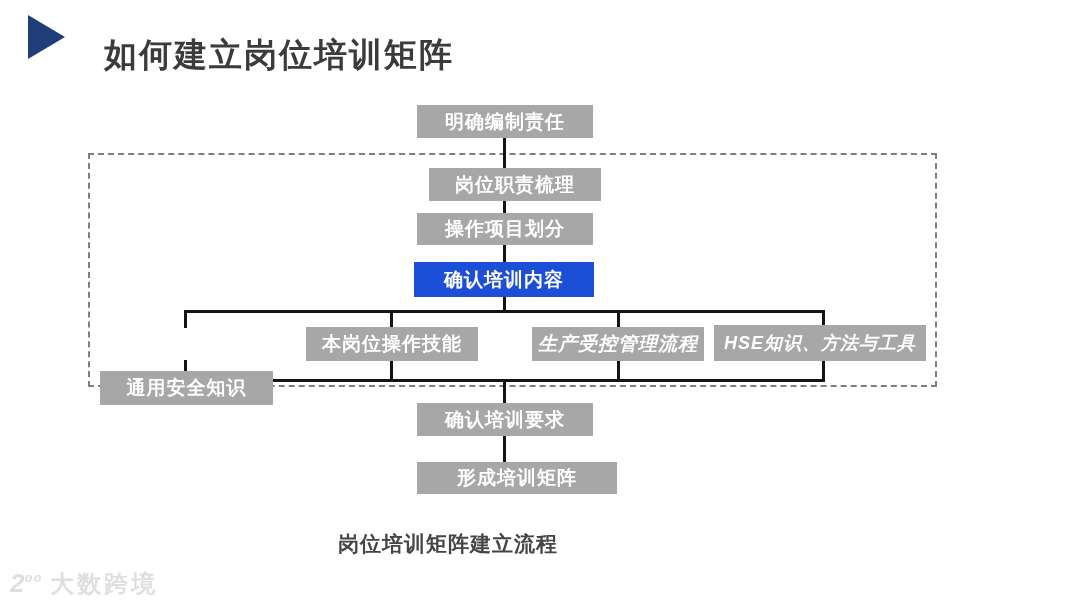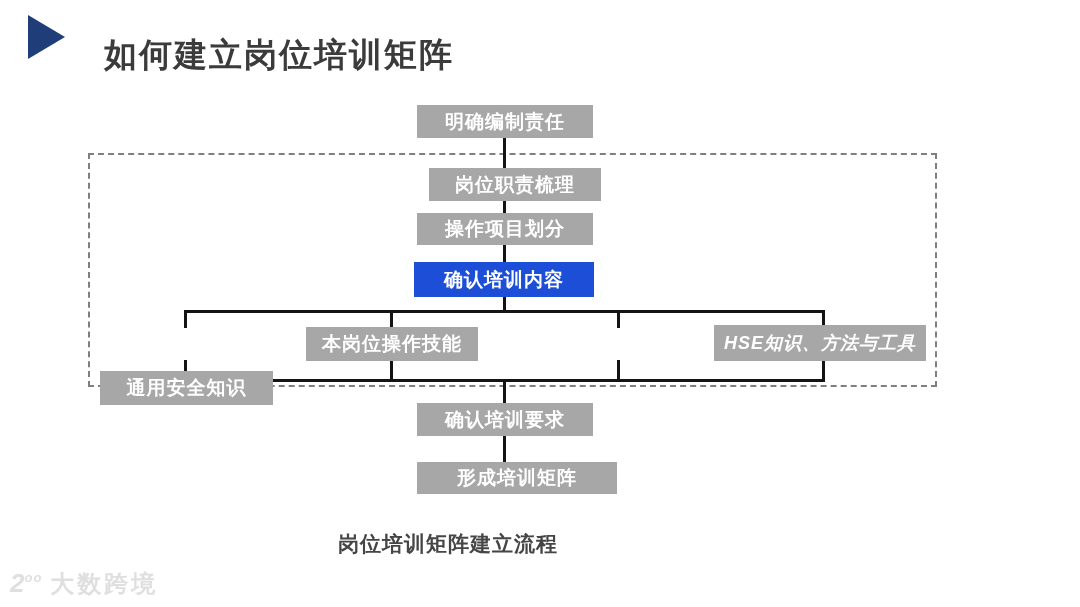--- a/index.html
+++ b/index.html
@@ -95,20 +95,21 @@
   <div class="vline v-s5"></div>
   <div class="vline v-s6"></div>
 
   <div class="node n-step1">明确编制责任</div>
   <div class="node n-step2">岗位职责梳理</div>
   <div class="node n-step3">操作项目划分</div>
   <div class="node orange n-step4">确认培训内容</div>
 
   <div class="node n-b1">通用安全知识</div>
   <div class="node n-b2">本岗位操作技能</div>
+  <div class="node slant n-b3">生产受控管理流程</div>
   <div class="node slant n-b4">HSE知识、方法与工具</div>
 
   <div class="node n-step5">确认培训要求</div>
   <div class="node n-step6">形成培训矩阵</div>
 
   <div class="caption">岗位培训矩阵建立流程</div>
 
   <div class="watermark">
     <span class="wm-logo"><span>2</span><span class="wm-logo-sup">oo</span></span>
     <span>大数跨境</span>

